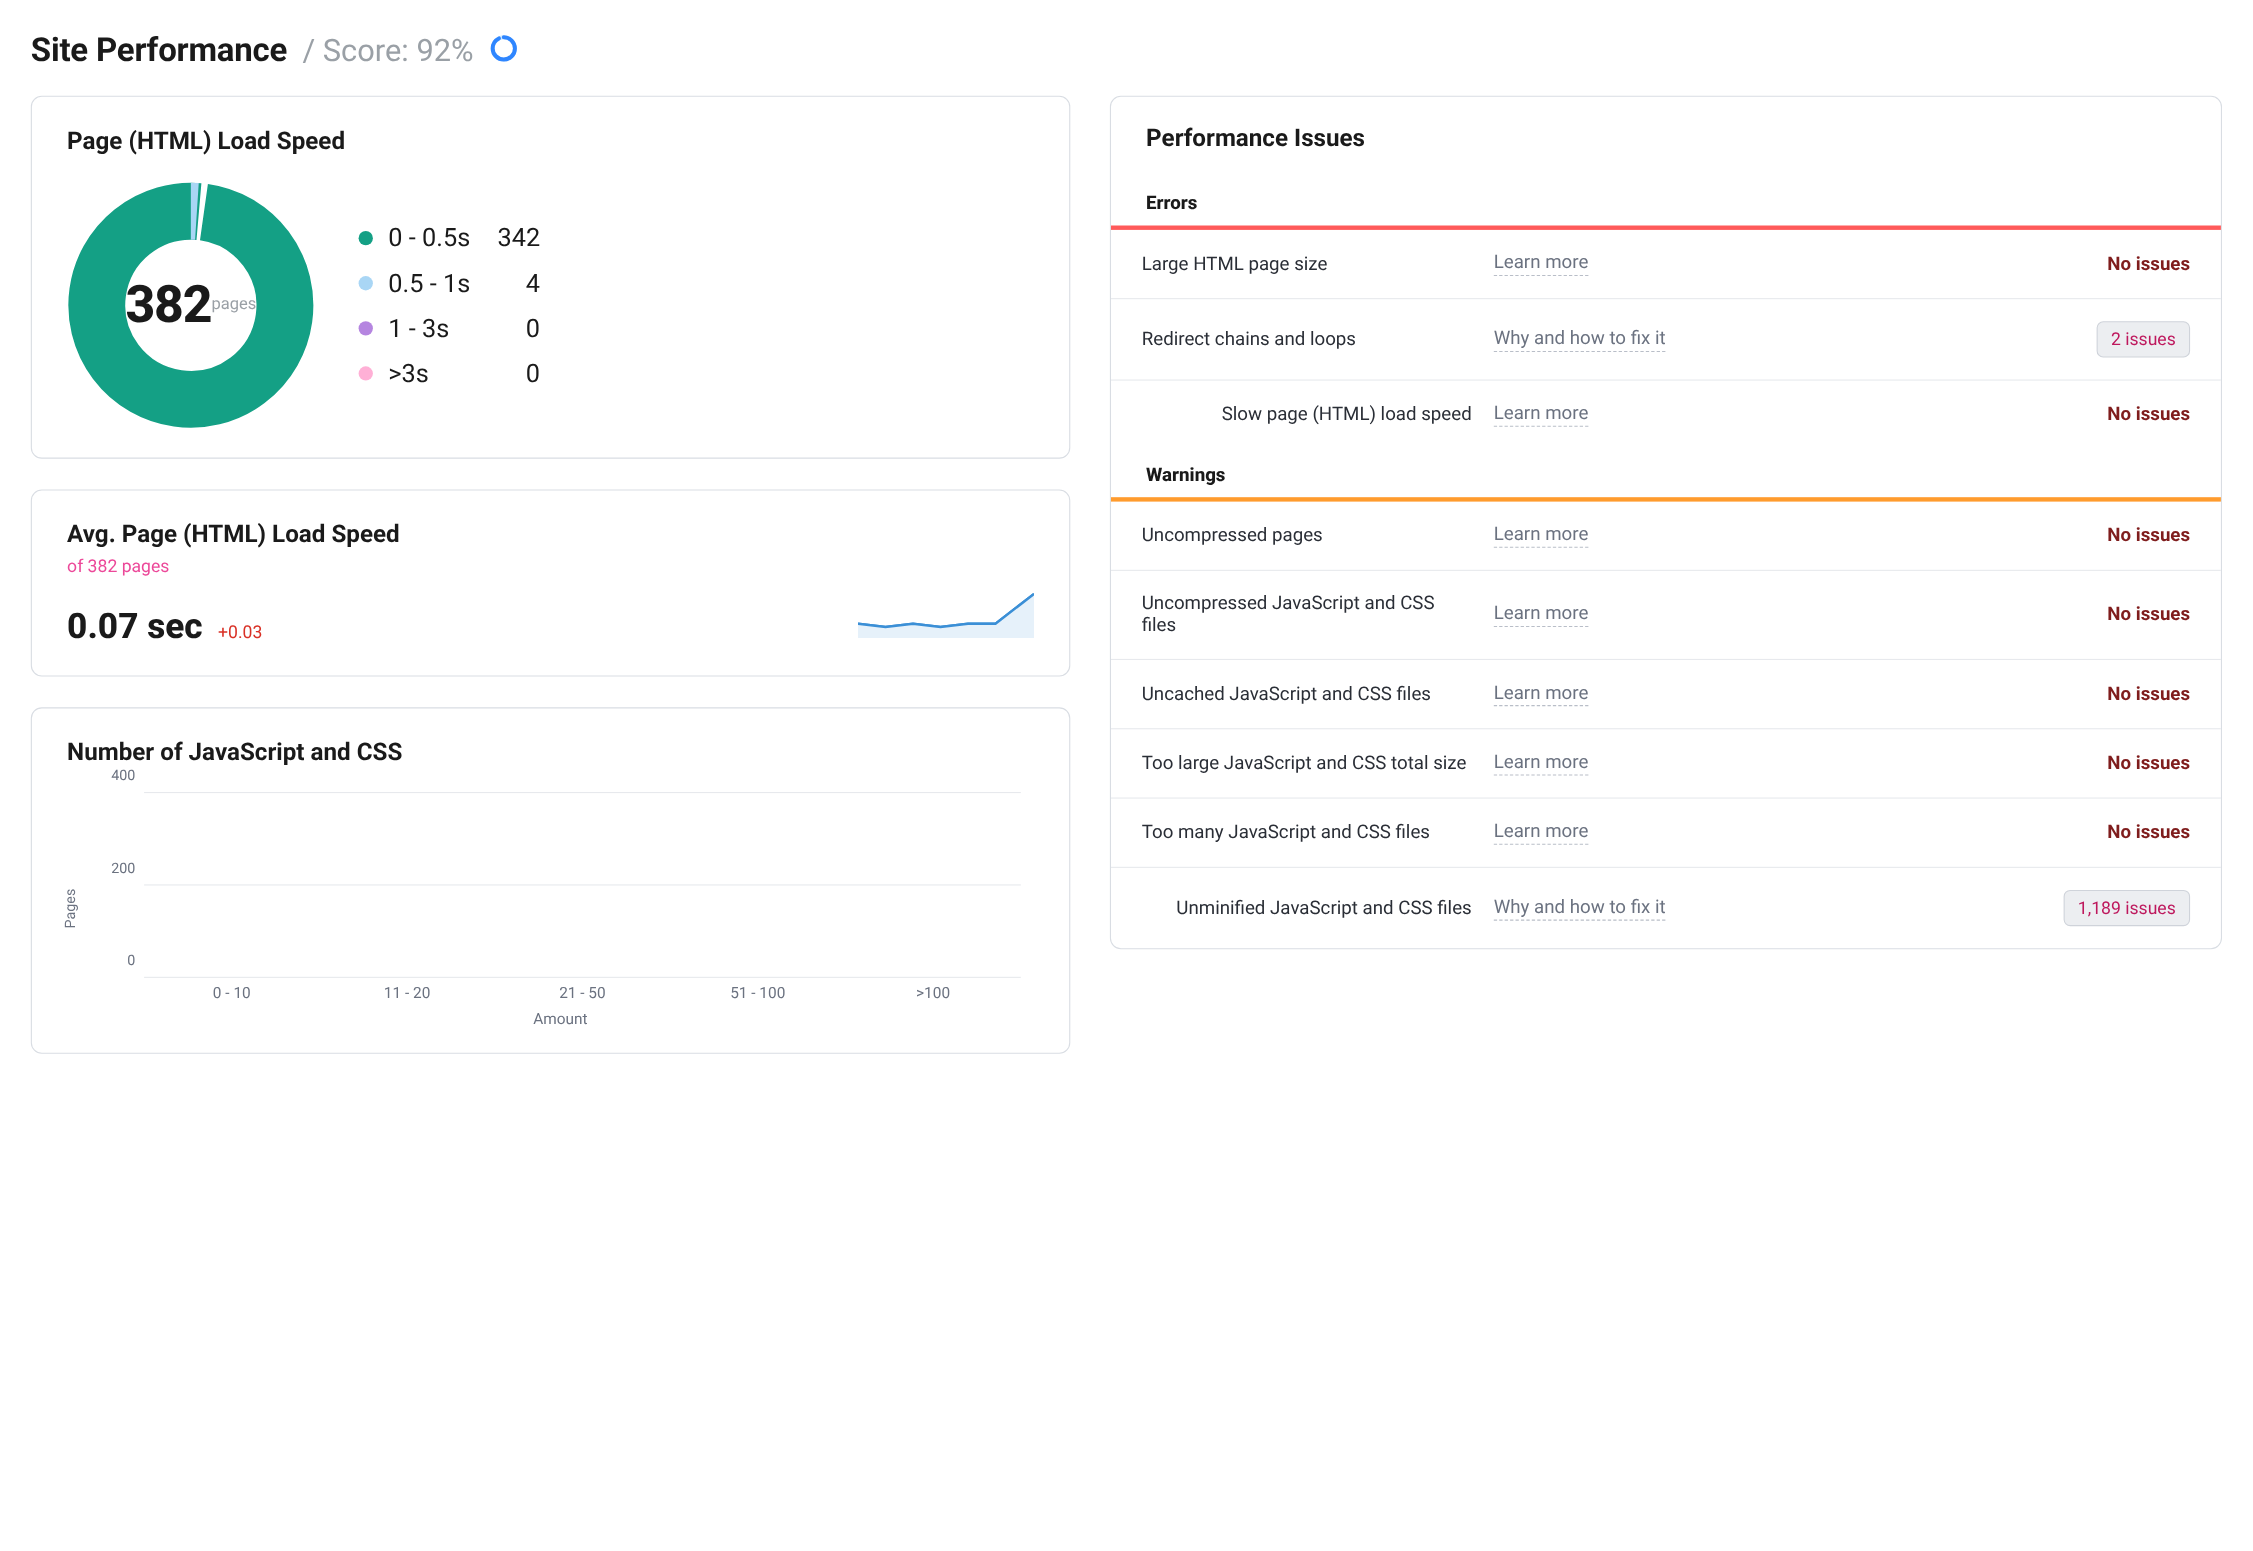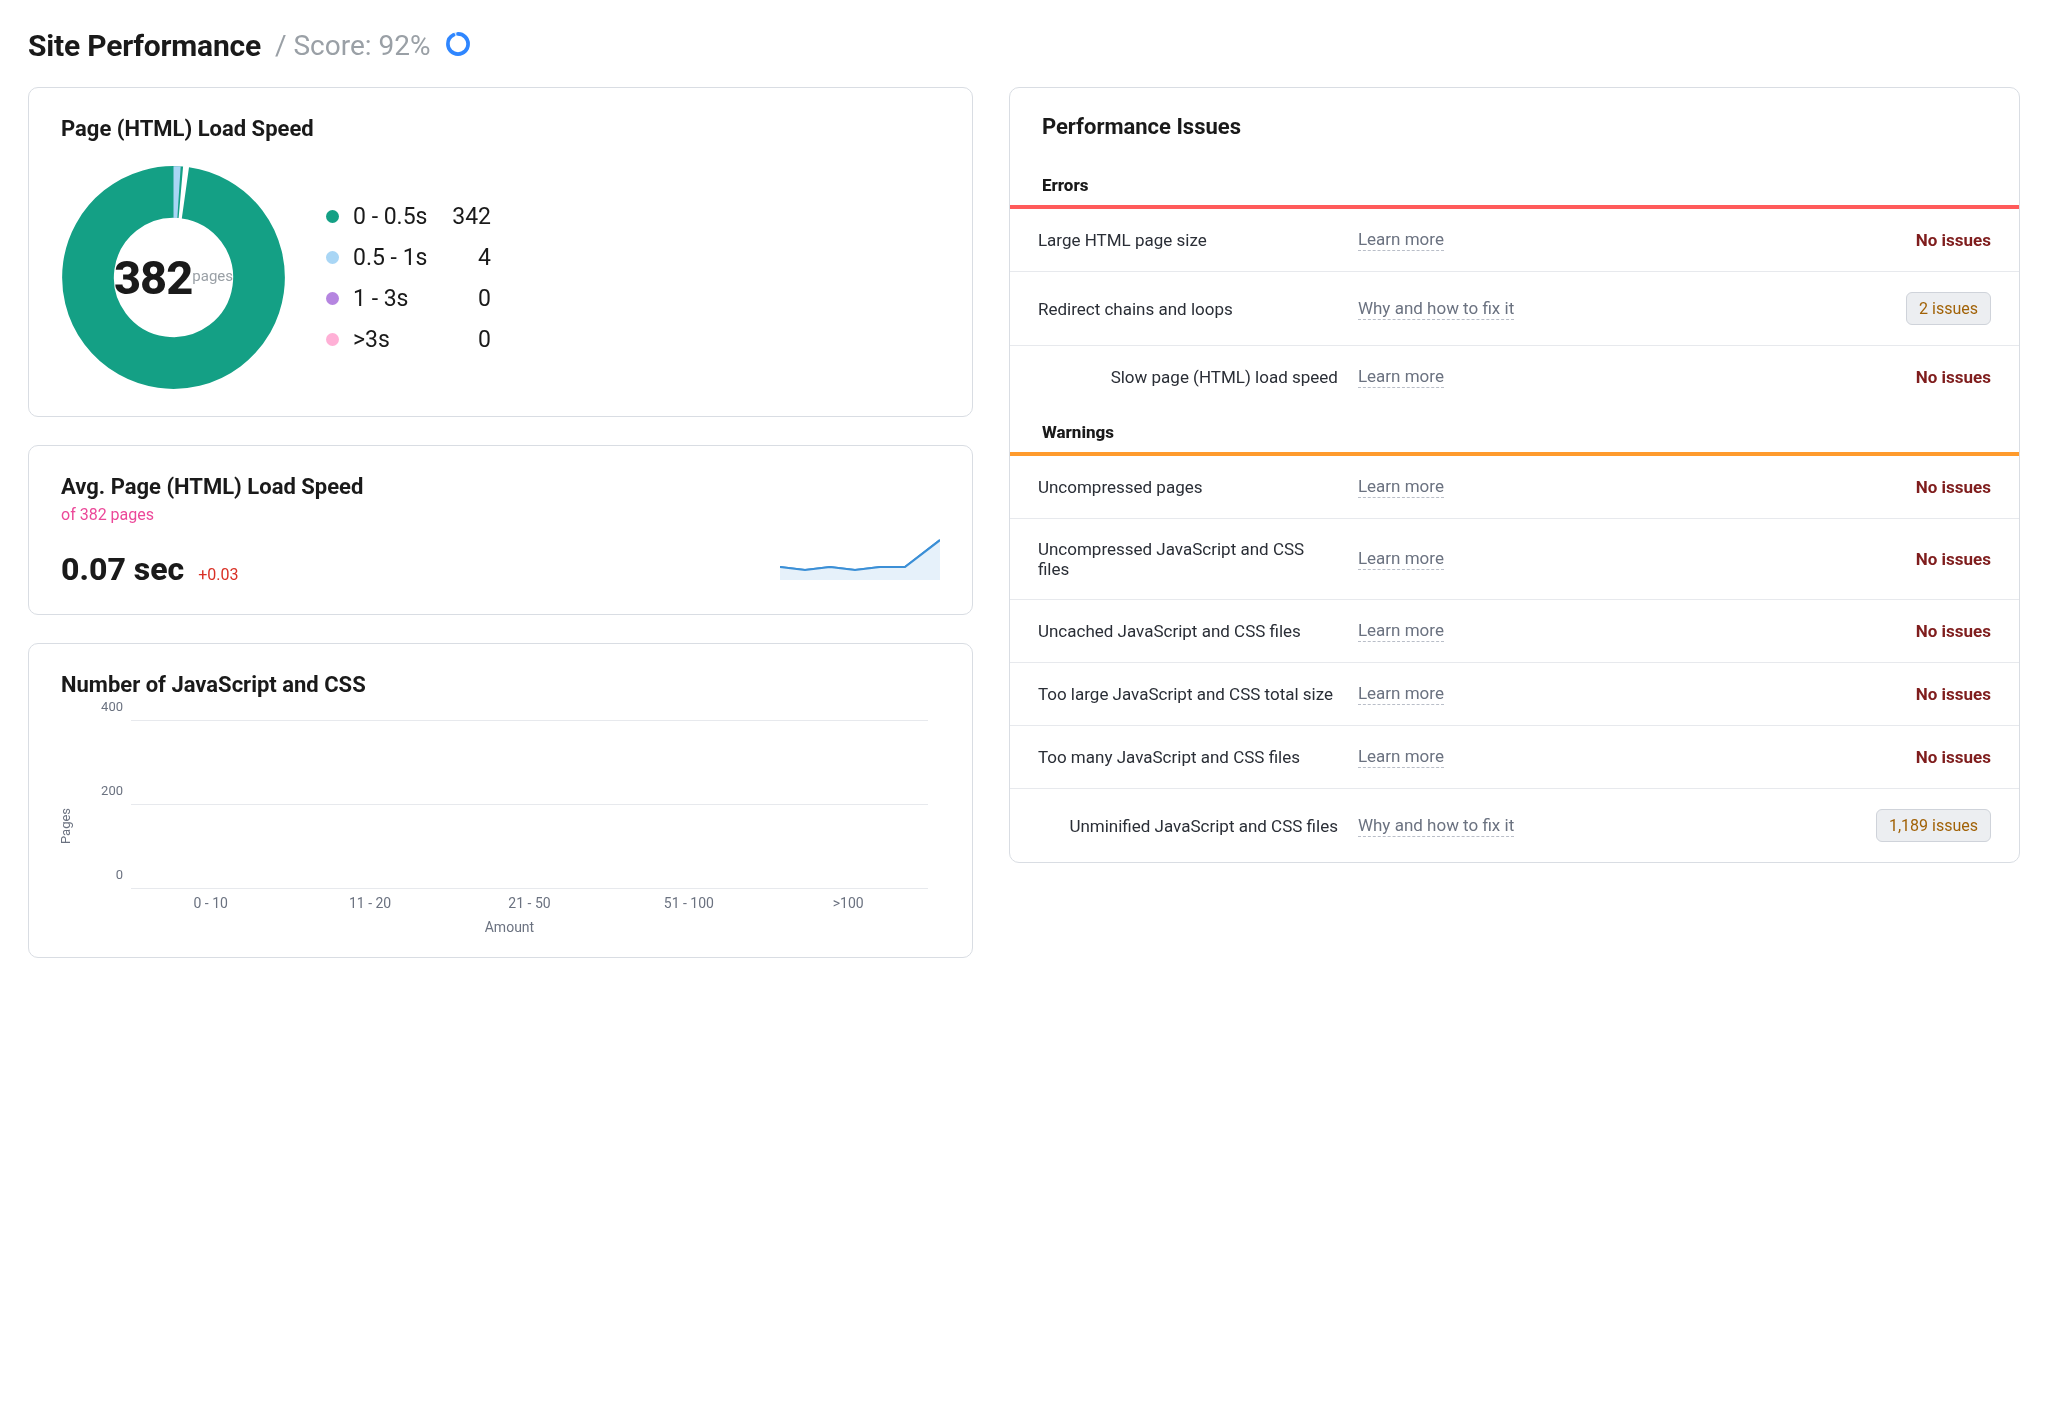--- a/index.html
+++ b/index.html
@@ -71,21 +71,21 @@
   .issue-row:last-child{border-bottom:none;text-align:right;}
   .issue-name{flex:0 0 300px;color:#2a2e36;}
   .issue-link{
     flex:0 0 auto;color:#6b7280;border-bottom:1px dashed #b9bec8;
     padding-bottom:1px;cursor:pointer;white-space:nowrap;
   }
   .issue-status{margin-left:auto;display:flex;align-items:center;}
   .no-issues{color:#7f1d1d;font-weight:700;}
   .badge{
     background:#eceef1;border:1px solid #cfd3da;border-radius:6px;
-    padding:6px 12px;color:#a16207;font-size:16px;cursor:pointer;
+    padding:6px 12px;color:#be185d;font-size:16px;cursor:pointer;
   }
 </style>
 </head>
 <body>
 
 <div class="page-header">
   <h1>Site Performance</h1>
   <span class="score-label">
     <span>/ Score: </span><span>92%</span>
   </span>

